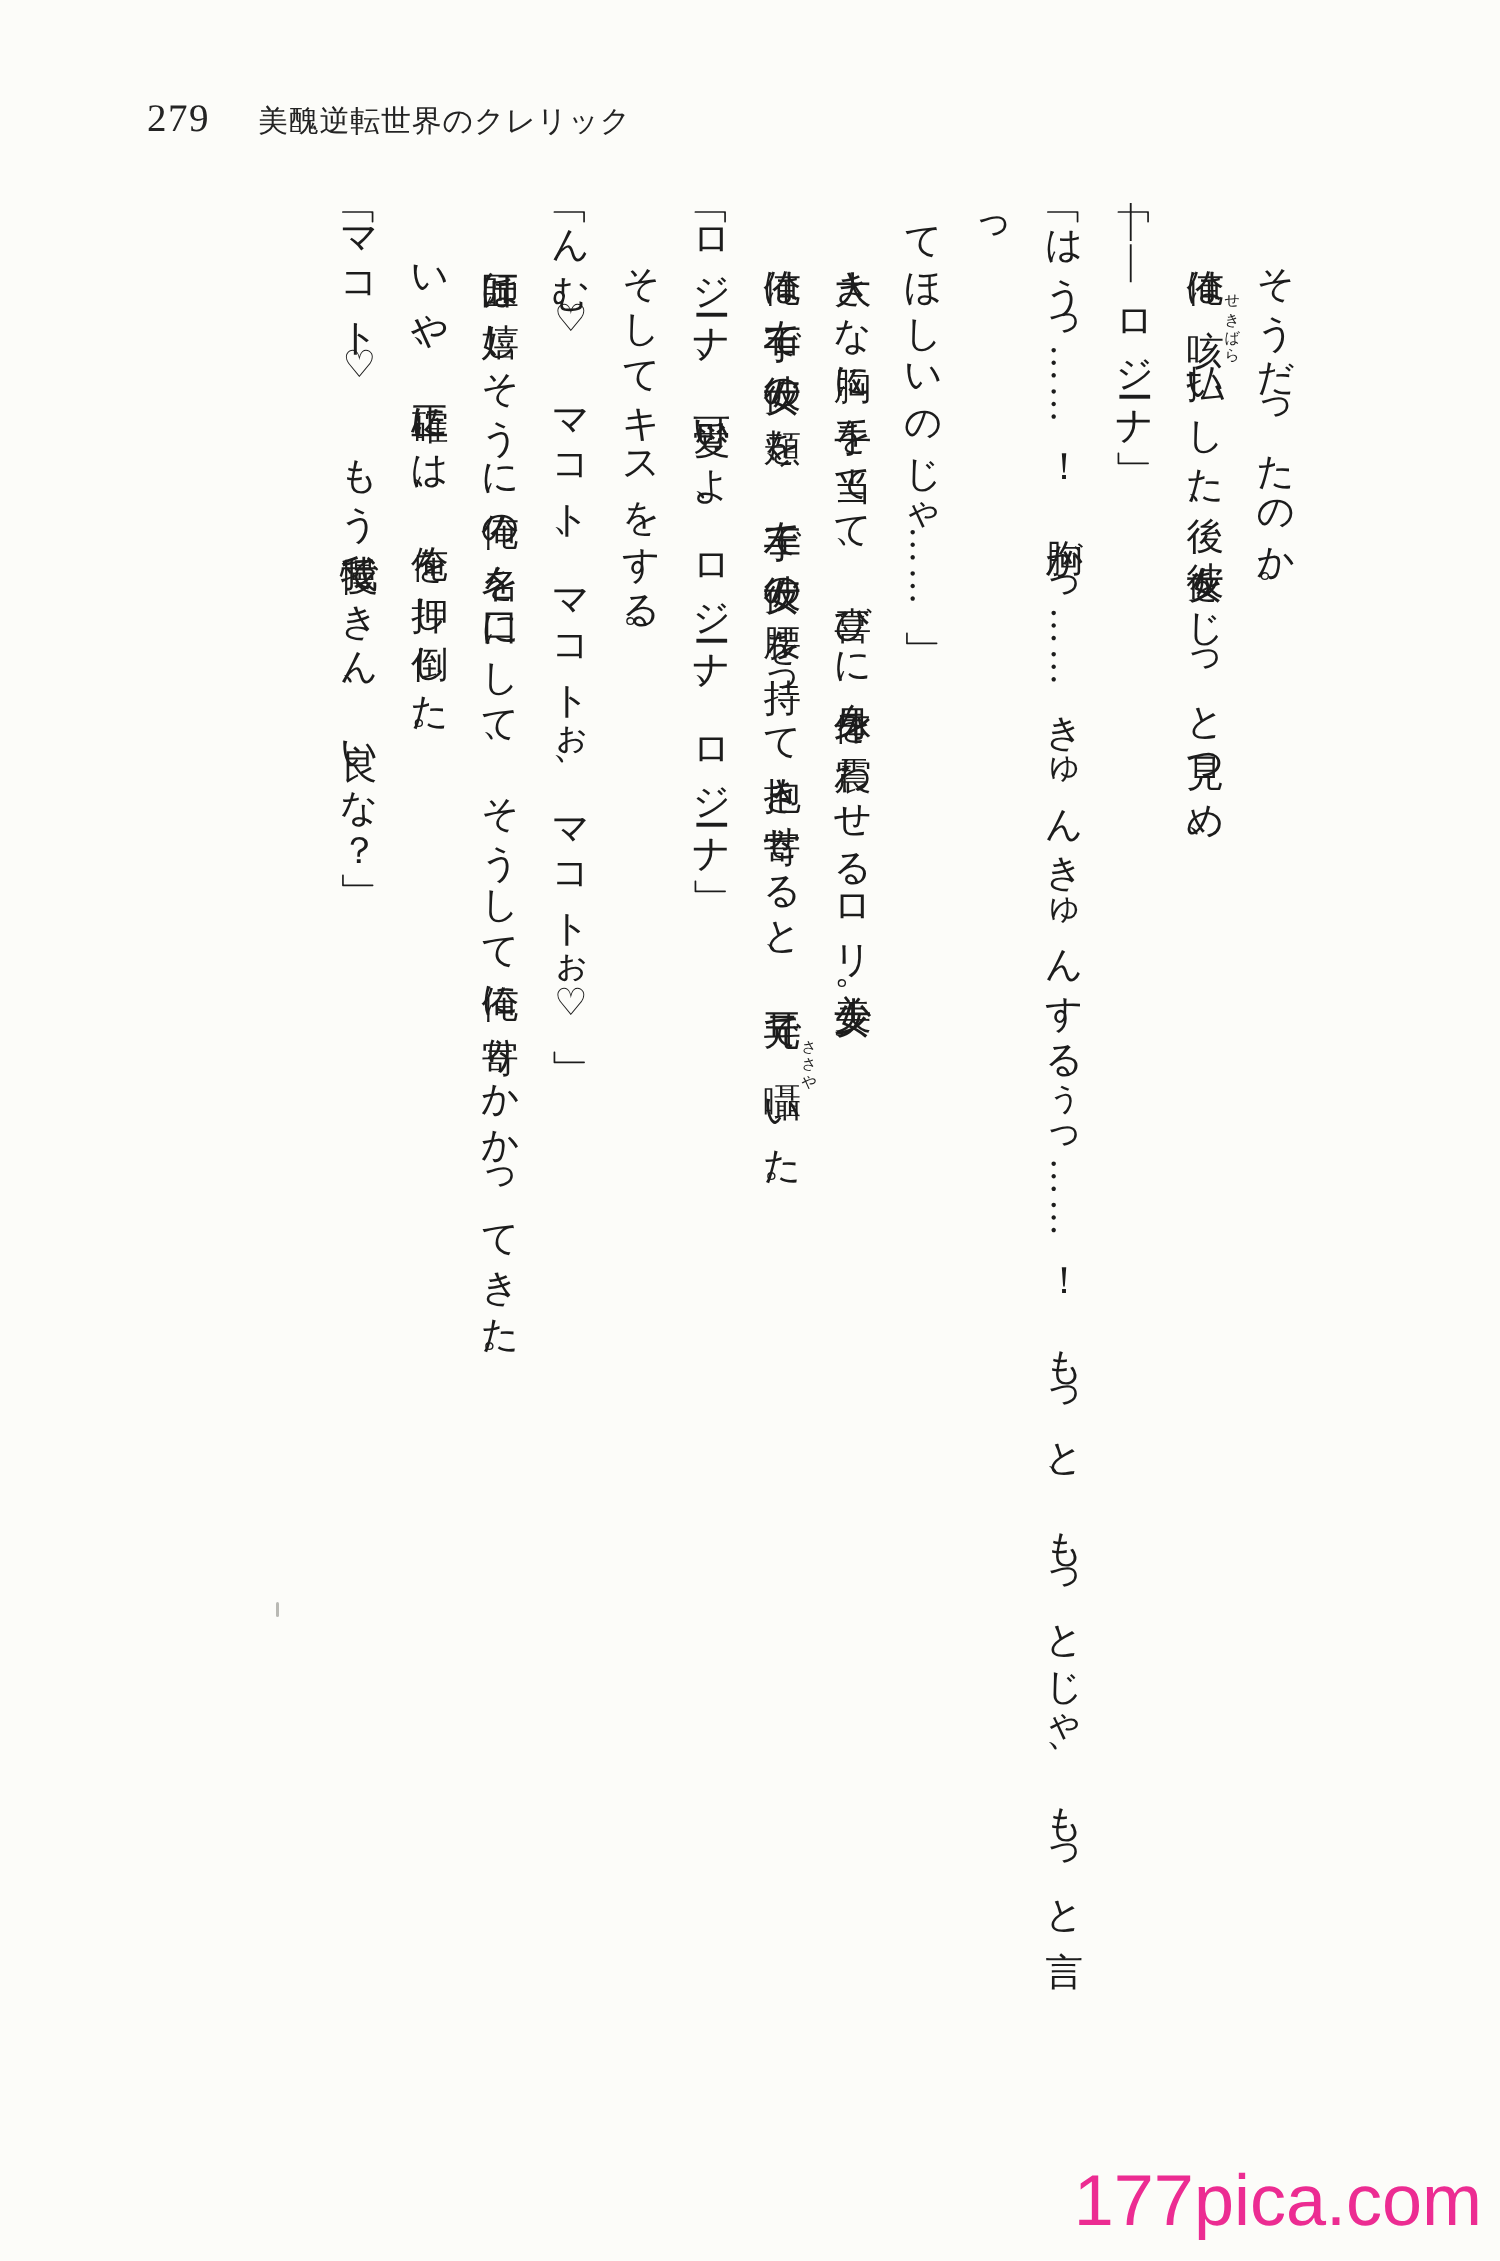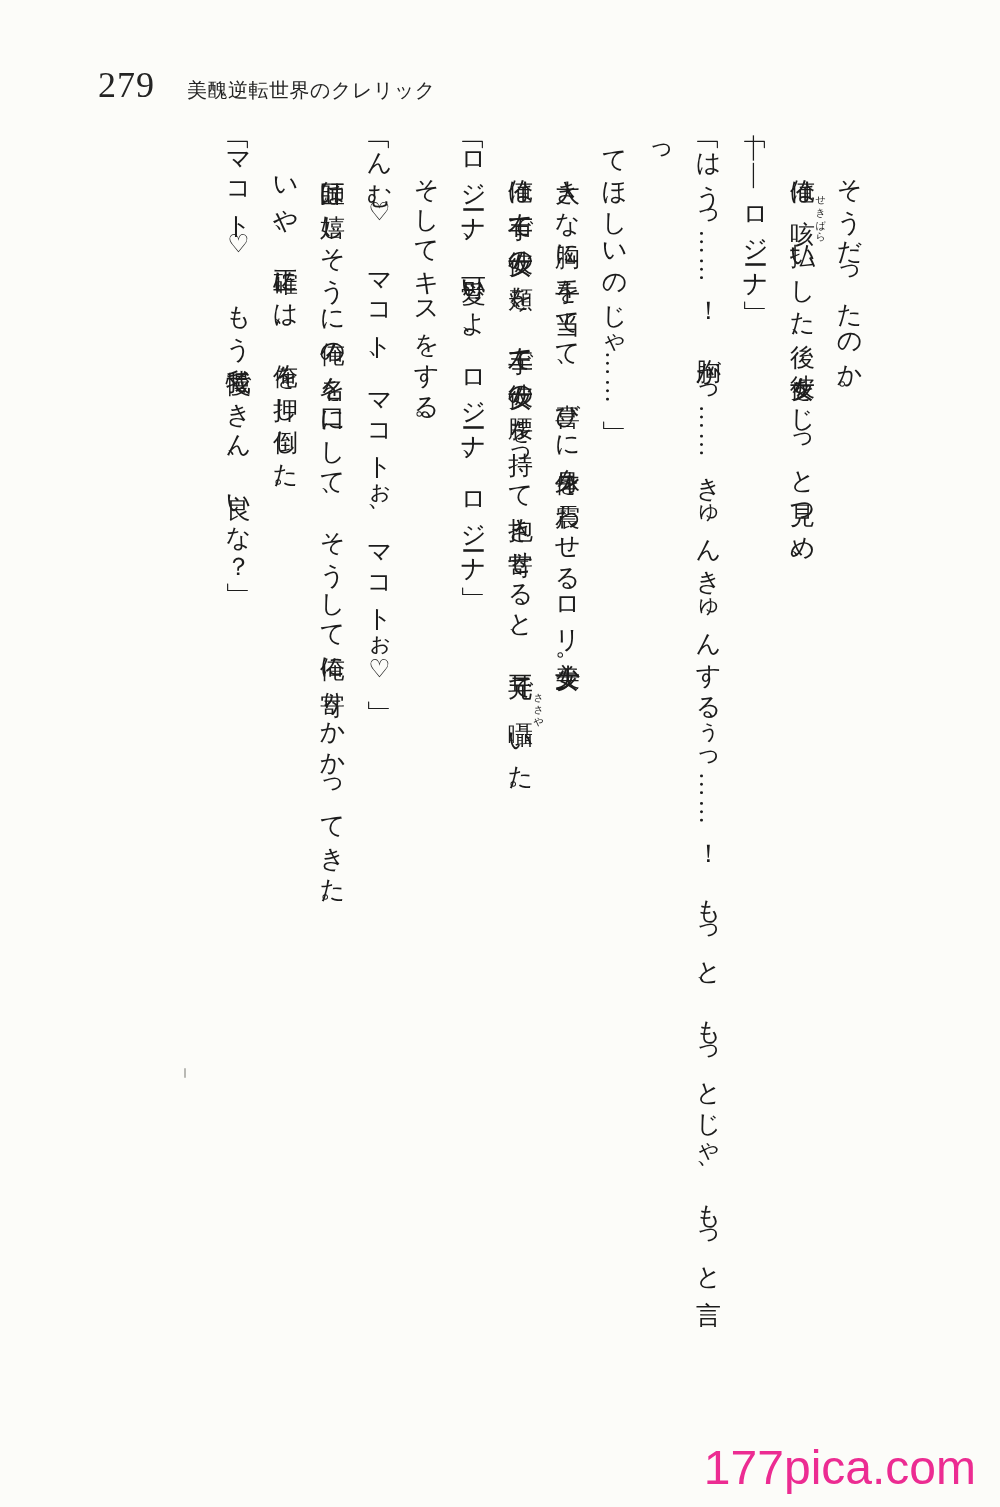--- a/index.html
+++ b/index.html
@@ -15,21 +15,21 @@
   .header {
     position: absolute;
     top: 64px;
     left: 98px;
     display: flex;
     align-items: baseline;
     gap: 32px;
     color: #242424;
   }
   .page-num {
-    font-size: 36px;
+    font-size: 26px;
     letter-spacing: 1px;
   }
   .running-title {
     font-size: 20px;
     letter-spacing: 0.5px;
   }
   
   .vtext {
     position: absolute;
     top: 133px;
@@ -57,21 +57,21 @@
     left: 184px;
     top: 1068px;
     width: 2px;
     height: 10px;
     background: #b9b9b4;
     border-radius: 1px;
   }
   
   .watermark {
     position: absolute;
-    right: 24px;
+    right: 12px;
     bottom: 12px;
     font-family: "Liberation Sans", "DejaVu Sans", sans-serif;
     font-size: 48px;
     letter-spacing: 0;
   }
 </style>
 </head>
 <body>
 
 <div class="page">

